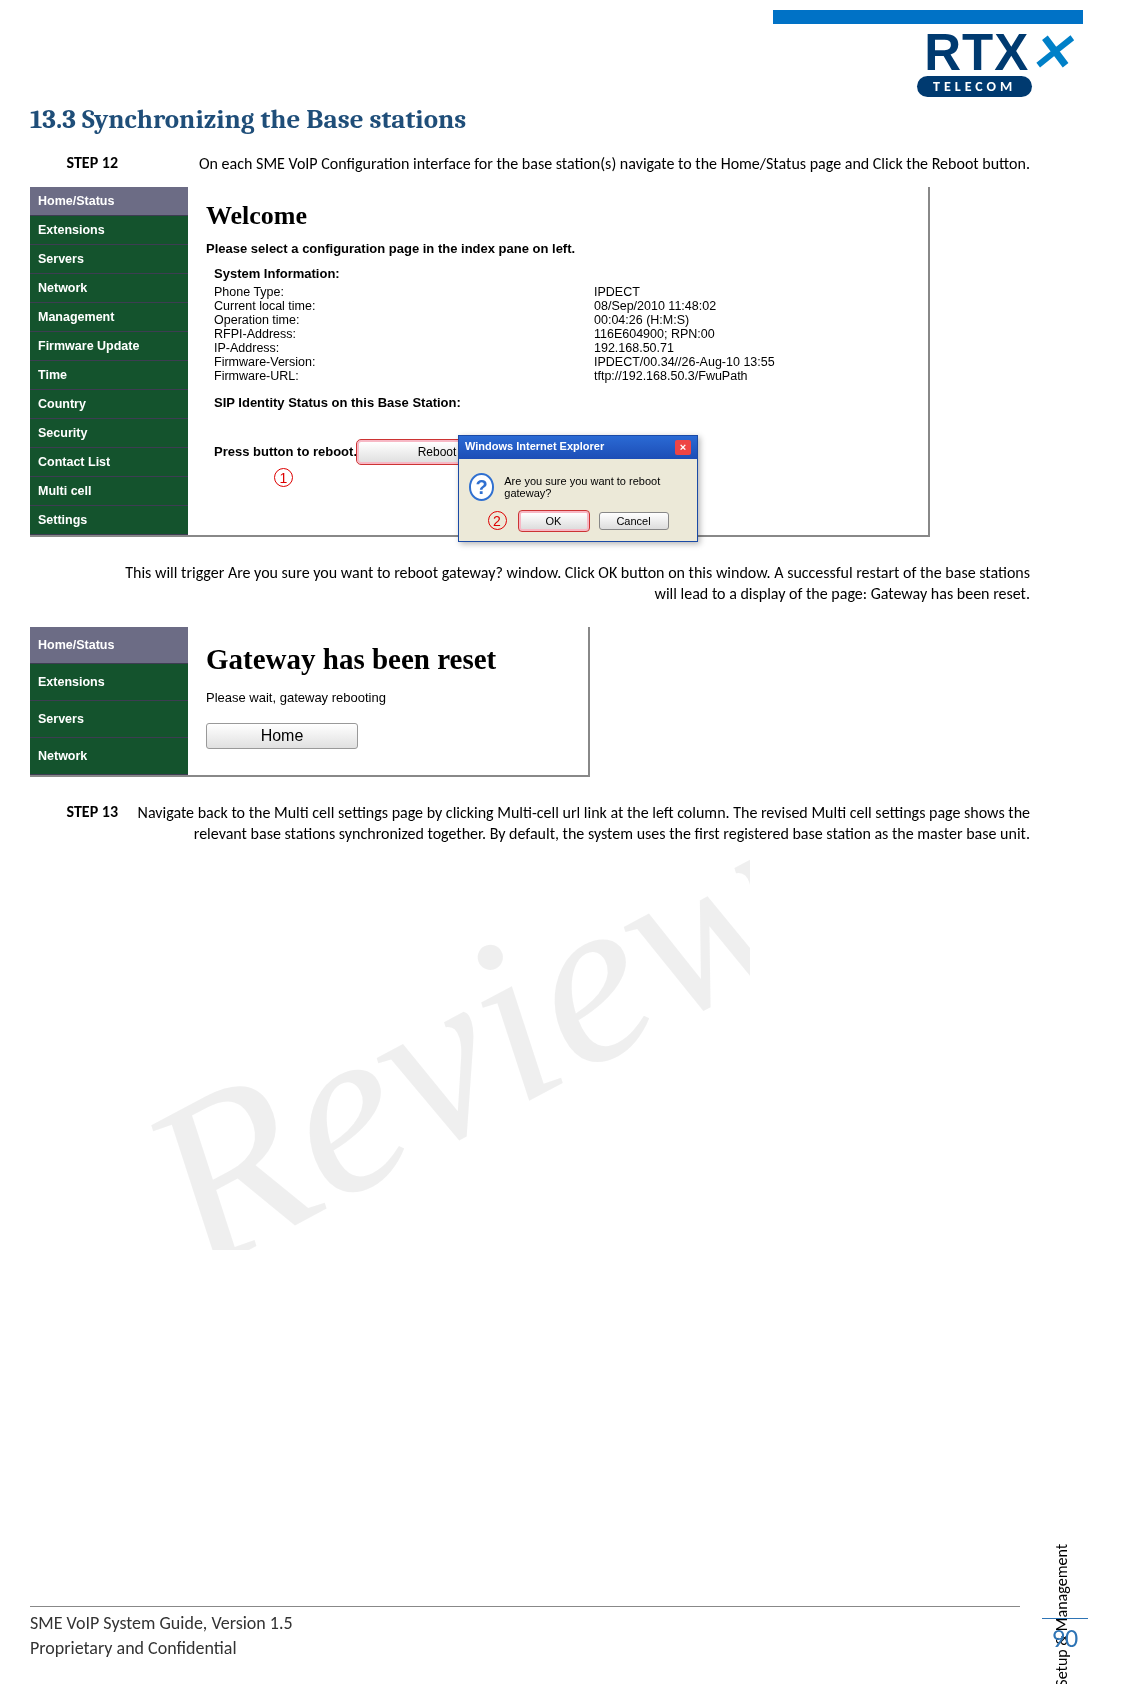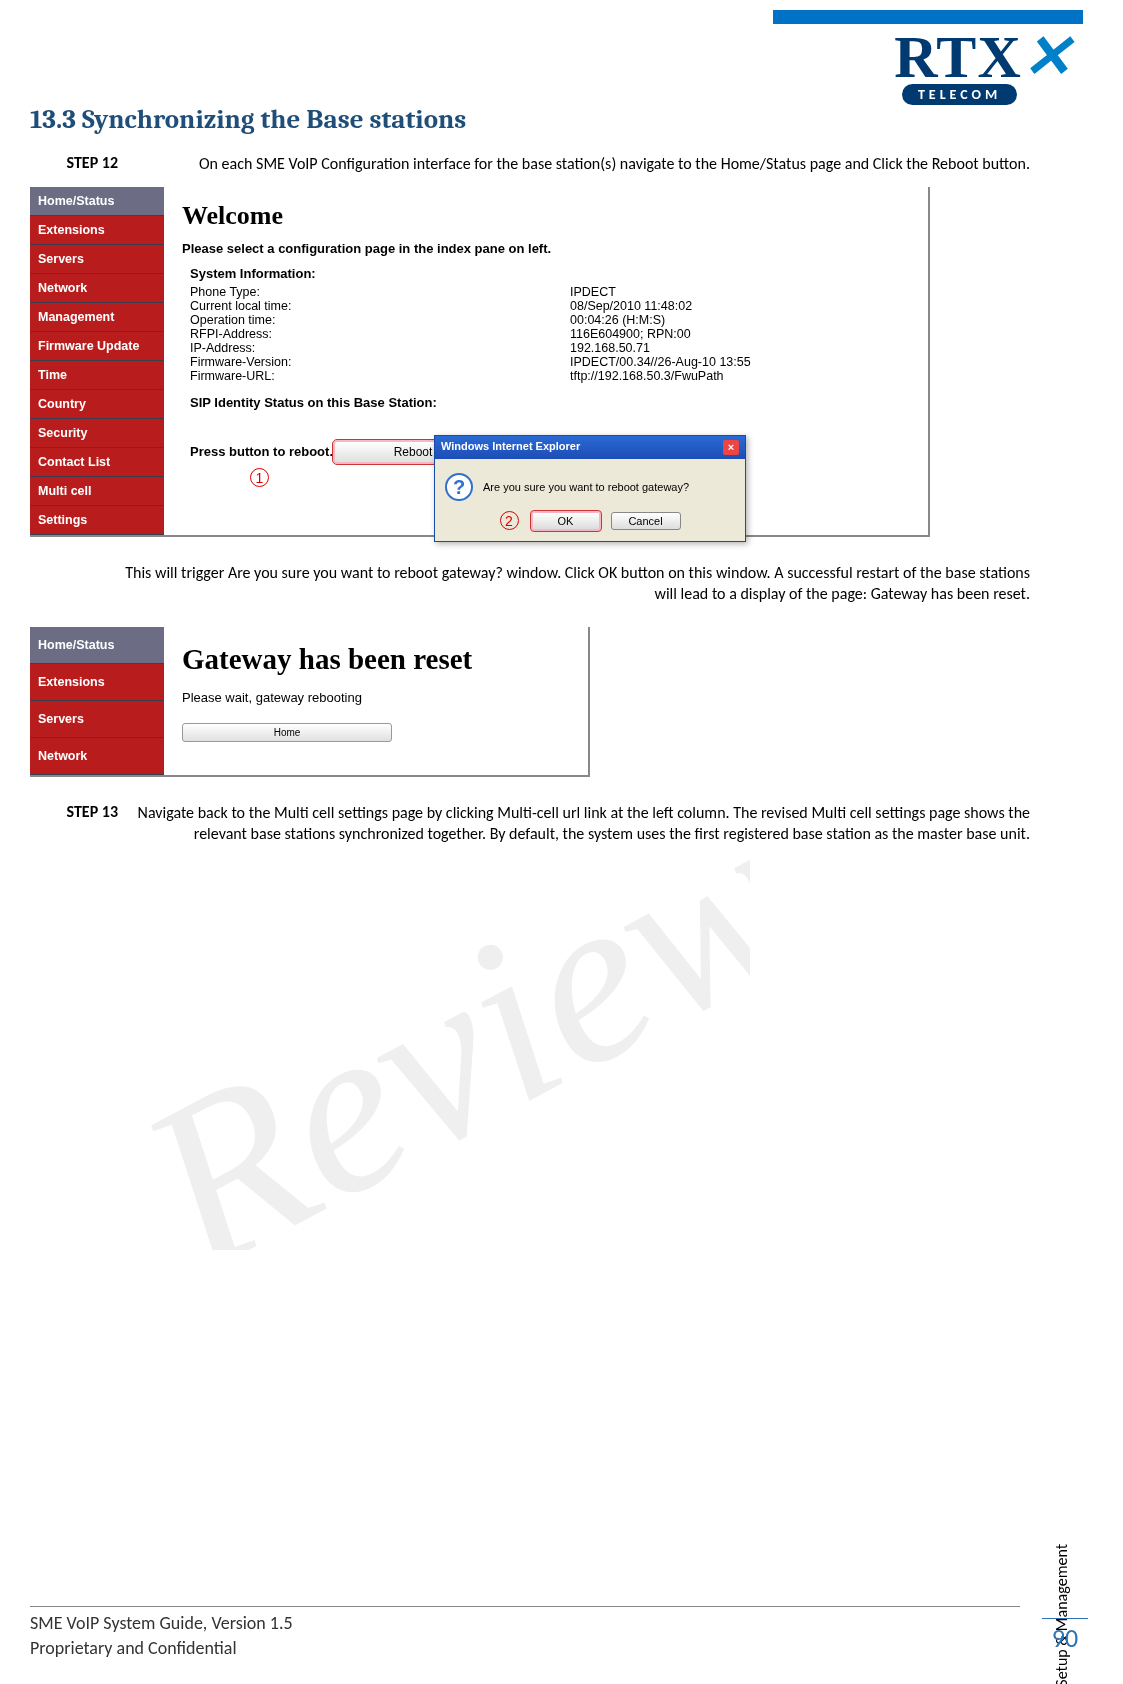--- a/index.html
+++ b/index.html
@@ -29,23 +29,23 @@
     top: 10px; right: 40px;
     width: 310px; height: 14px;
     background: #0072c6;
   }
   .logo {
     position: absolute;
     top: 30px; right: 50px;
     text-align: center;
   }
   .logo-main {
-    font-family: Liberation Serif, serif;
+    font-family: Liberation Sans, sans-serif;
     font-weight: 900;
-    font-size: 60px;
+    font-size: 51px;
     color: #003a70;
     letter-spacing: 1px;
     line-height: 0.9;
     margin-left: 48px;
   }
   .logo-main .x { color: #0080c8; font-style: italic; }
   .logo-sub {
     display: inline-block;
     background: #003a70;
     color: #ffffff;
@@ -84,22 +84,22 @@
     margin: 12px 0 25px 0;
     width: 900px;
     background: #fff;
     border-bottom: 2px solid #888;
     border-right: 2px solid #888;
     display: flex;
     font-family: Verdana, Arial, sans-serif;
     font-size: 13px;
   }
   .nav-col {
-    width: 134px;
-    background: #b91c1c;
+    width: 158px;
+    background: #14532d;
     color: #fff;
     font-weight: bold;
     font-size: 12.5px;
   }
   .nav-col .item {
     padding: 7px 8px;
     border-bottom: 1px solid #3d3d52;
   }
   .nav-col .item.active { background: #6c6c85; }
   .main-panel { flex: 1; background: #fff; padding: 8px 18px 10px 18px; position: relative; }
@@ -124,21 +124,21 @@
     background: linear-gradient(#fff,#e0e0e0);
     border: 2.5px solid #f7b8c5;
     outline: 1px solid #c33;
     border-radius: 4px;
   }
   .circ-ann { color: #d00; font-size: 18px; margin-left: 68px; margin-top: 3px; }
   .circ { display:inline-block; width:19px; height:19px; border:1.5px solid #d00; border-radius:50%; text-align:center; font-size:14px; line-height:18px; }
   .ie-dialog {
     position: absolute;
     top: 248px; left: 270px;
-    width: 312px;
+    width: 240px;
     font-family: Tahoma, sans-serif;
     font-size: 11px;
     border: 1px solid #1a4aa6;
     background: #ece9d8;
     box-shadow: 2px 2px 6px rgba(0,0,0,0.3);
   }
   .ie-title {
     background: linear-gradient(#2a6ad4,#1d4db6);
     color: #fff;
     padding: 4px 6px;
@@ -162,25 +162,25 @@
     border-right: 2px solid #888;
     display: flex;
     font-family: Verdana, Arial, sans-serif;
     font-size: 13px;
   }
   .shot2 .nav-col .item { padding: 11px 8px; }
   .gw-title { font-family: Georgia, serif; font-size: 29px; font-weight: bold; margin: 8px 0 14px 0; }
   .gw-wait { margin-bottom: 18px; font-size:13px; }
   .home-btn {
     display: inline-block;
-    width: 210px;
+    width: 152px;
     text-align: center;
     padding: 3px 0;
     font-family: Verdana, sans-serif;
-    font-size: 10px;
+    font-size: 16px;
     background: linear-gradient(#fff,#e0e0e0);
     border: 1px solid #999;
     border-radius: 3px;
   }
 
   .side-chapter {
     position: absolute;
     right: 52px;
     bottom: 140px;
     transform: rotate(-90deg);

